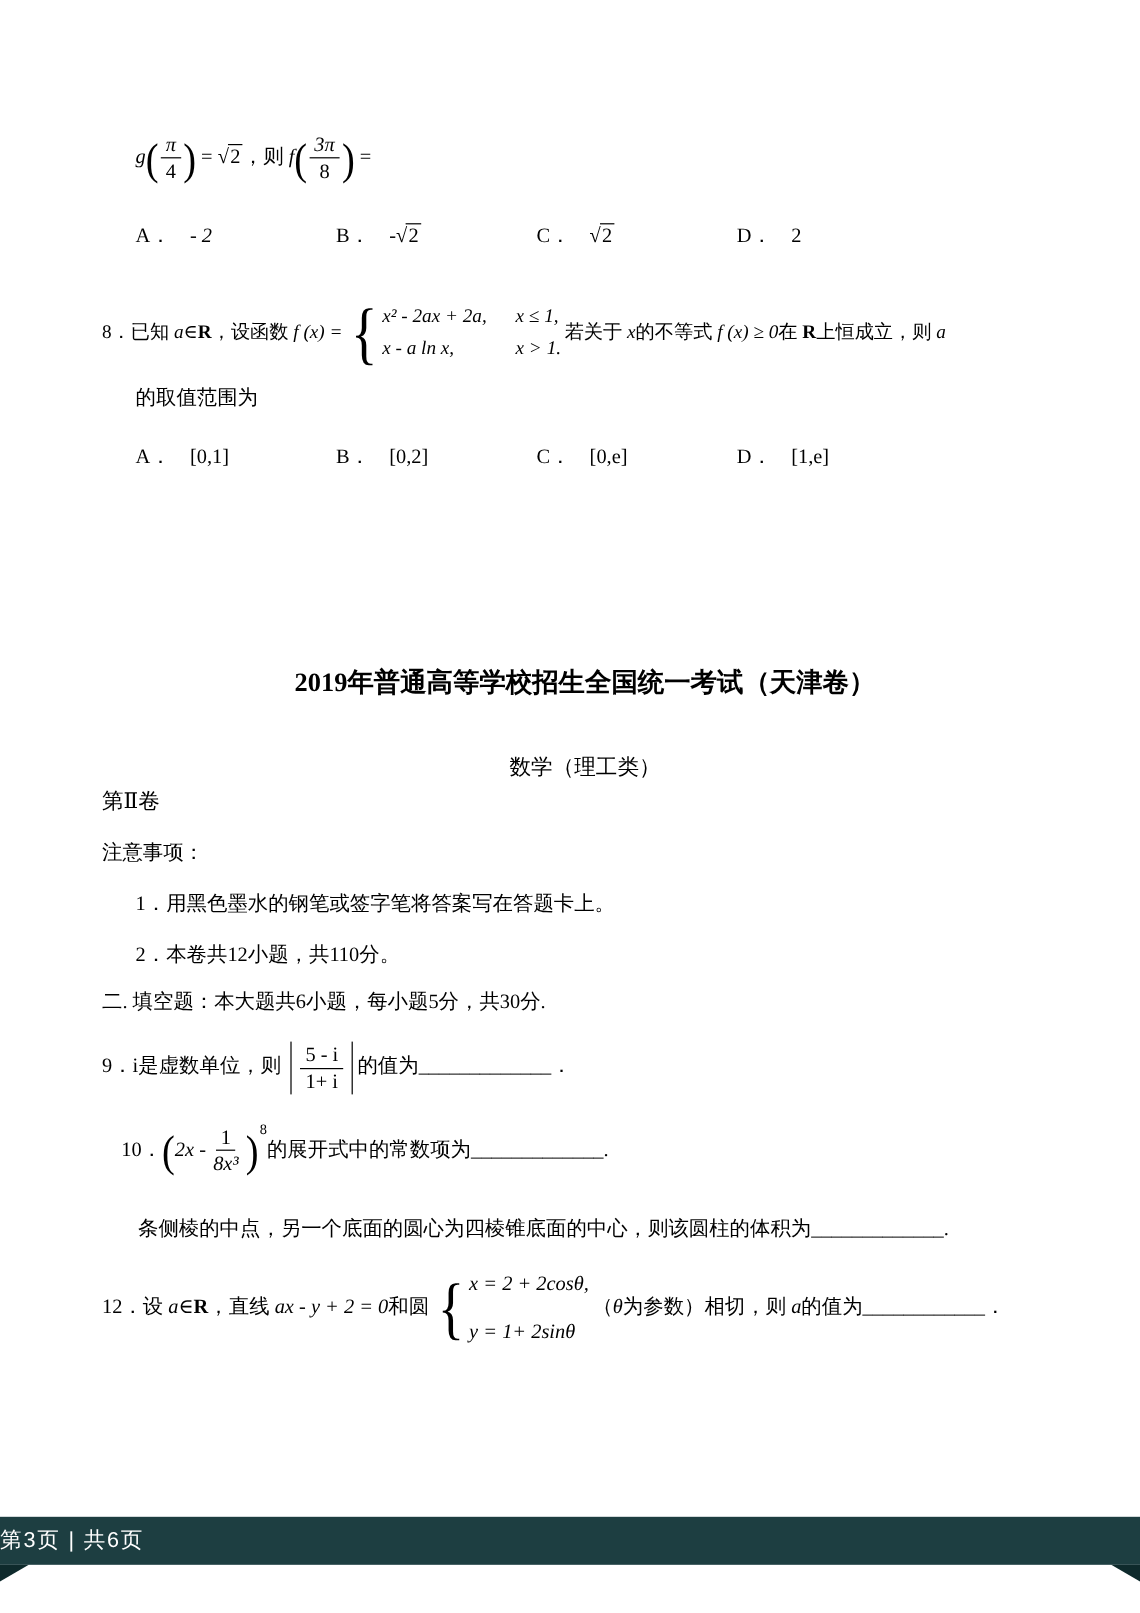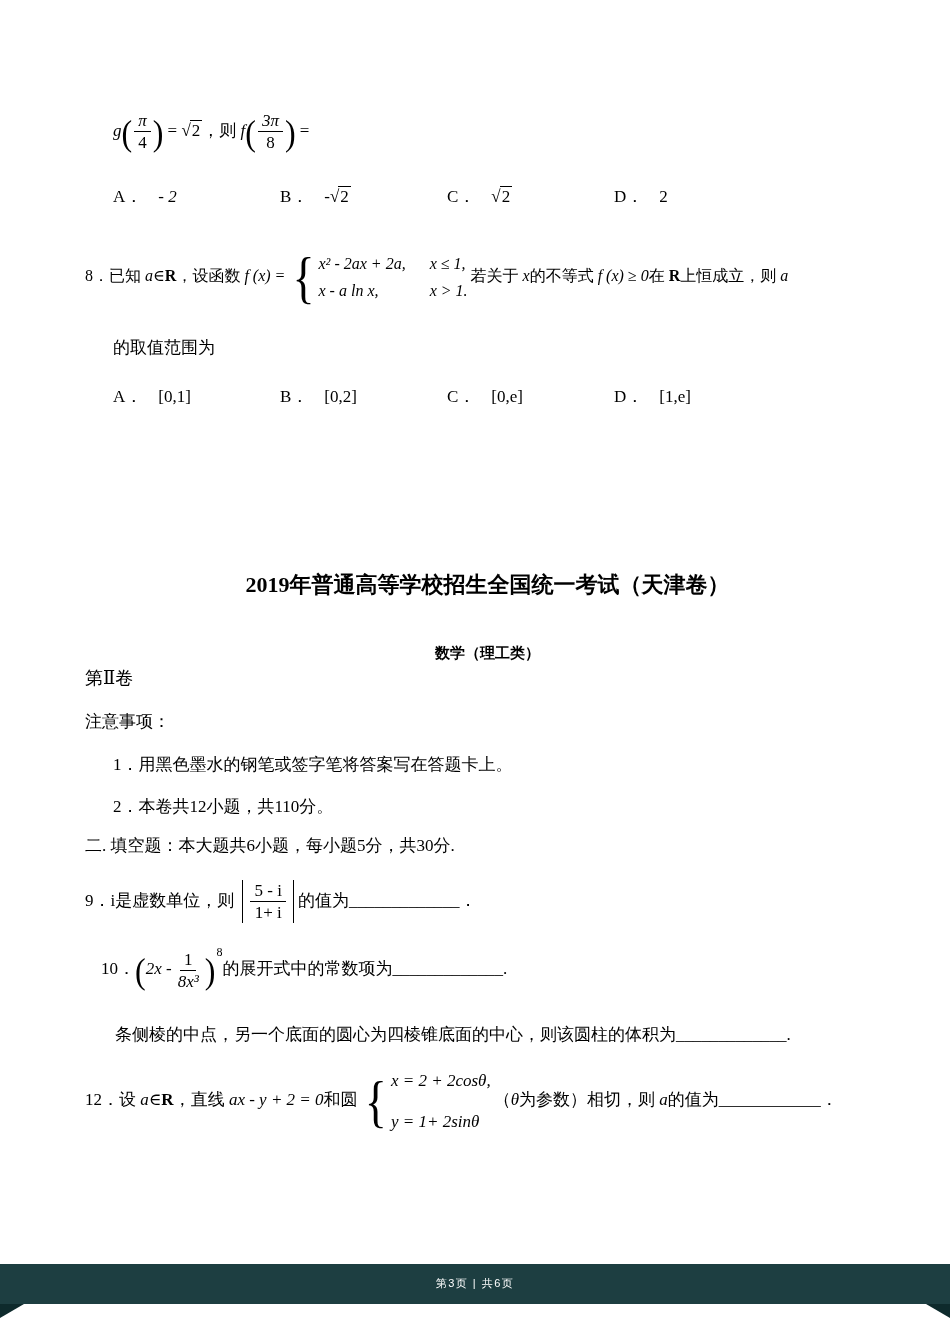--- a/index.html
+++ b/index.html
@@ -39,40 +39,40 @@
 
   .sup{font-size:12px;vertical-align:18px;margin-left:1px;}
 
   .opts{display:flex;margin-left:28px;}
   .opt{width:167px;}
   .opt .lab{margin-right:16px;}
 
   .q7-formula{margin-left:28px;}
   .q7-opts{margin-top:30px;}
   .q8-line1{margin-top:42px;font-size:16px;}
-  .q8-line2{margin-top:32px;margin-left:28px;}
+  .q8-line2{margin-top:16px;margin-left:28px;}
   .q8-opts{margin-top:22px;}
 
   .title{margin-top:158px;text-align:center;font-size:22px;font-weight:700;}
-  .subtitle{margin-top:40px;text-align:center;font-size:15px;font-weight:700;}
+  .subtitle{margin-top:40px;text-align:center;font-size:18px;font-weight:400;}
   .volume{text-align:left;font-size:18px;}
 
   .notes-h{margin-top:16px;}
   .note{margin-top:16px;margin-left:28px;}
   .sectionline{margin-top:13px;}
 
   .q9-line{margin-top:20px;}
   .q10-line{margin-top:20px;margin-left:16px;}
   .q11-line1{margin-top:28px;}
   .q11-line2{margin-top:30px;margin-left:30px;}
   .q12-line{margin-top:20px;}
 
   .footer-bar{position:absolute;left:0;right:0;bottom:40px;height:40px;
-    background:#1d3e41;color:#fff;display:flex;align-items:center;justify-content:center;
-    font-family:"Liberation Sans","DejaVu Sans",sans-serif;font-size:11px;letter-spacing:1.5px;}
+    background:#1d3e41;color:#fff;display:flex;align-items:center;
+    font-family:"Liberation Sans","DejaVu Sans",sans-serif;font-size:18px;letter-spacing:1.5px;}
   .corner{position:absolute;width:0;height:0;bottom:26px;}
   .corner.left{left:0;border-top:14px solid #0e2a2c;border-right:24px solid transparent;}
   .corner.right{right:0;border-top:14px solid #0e2a2c;border-left:24px solid transparent;}
 </style>
 </head>
 <body>
 
 <div class="page">
   <div class="content">
 

